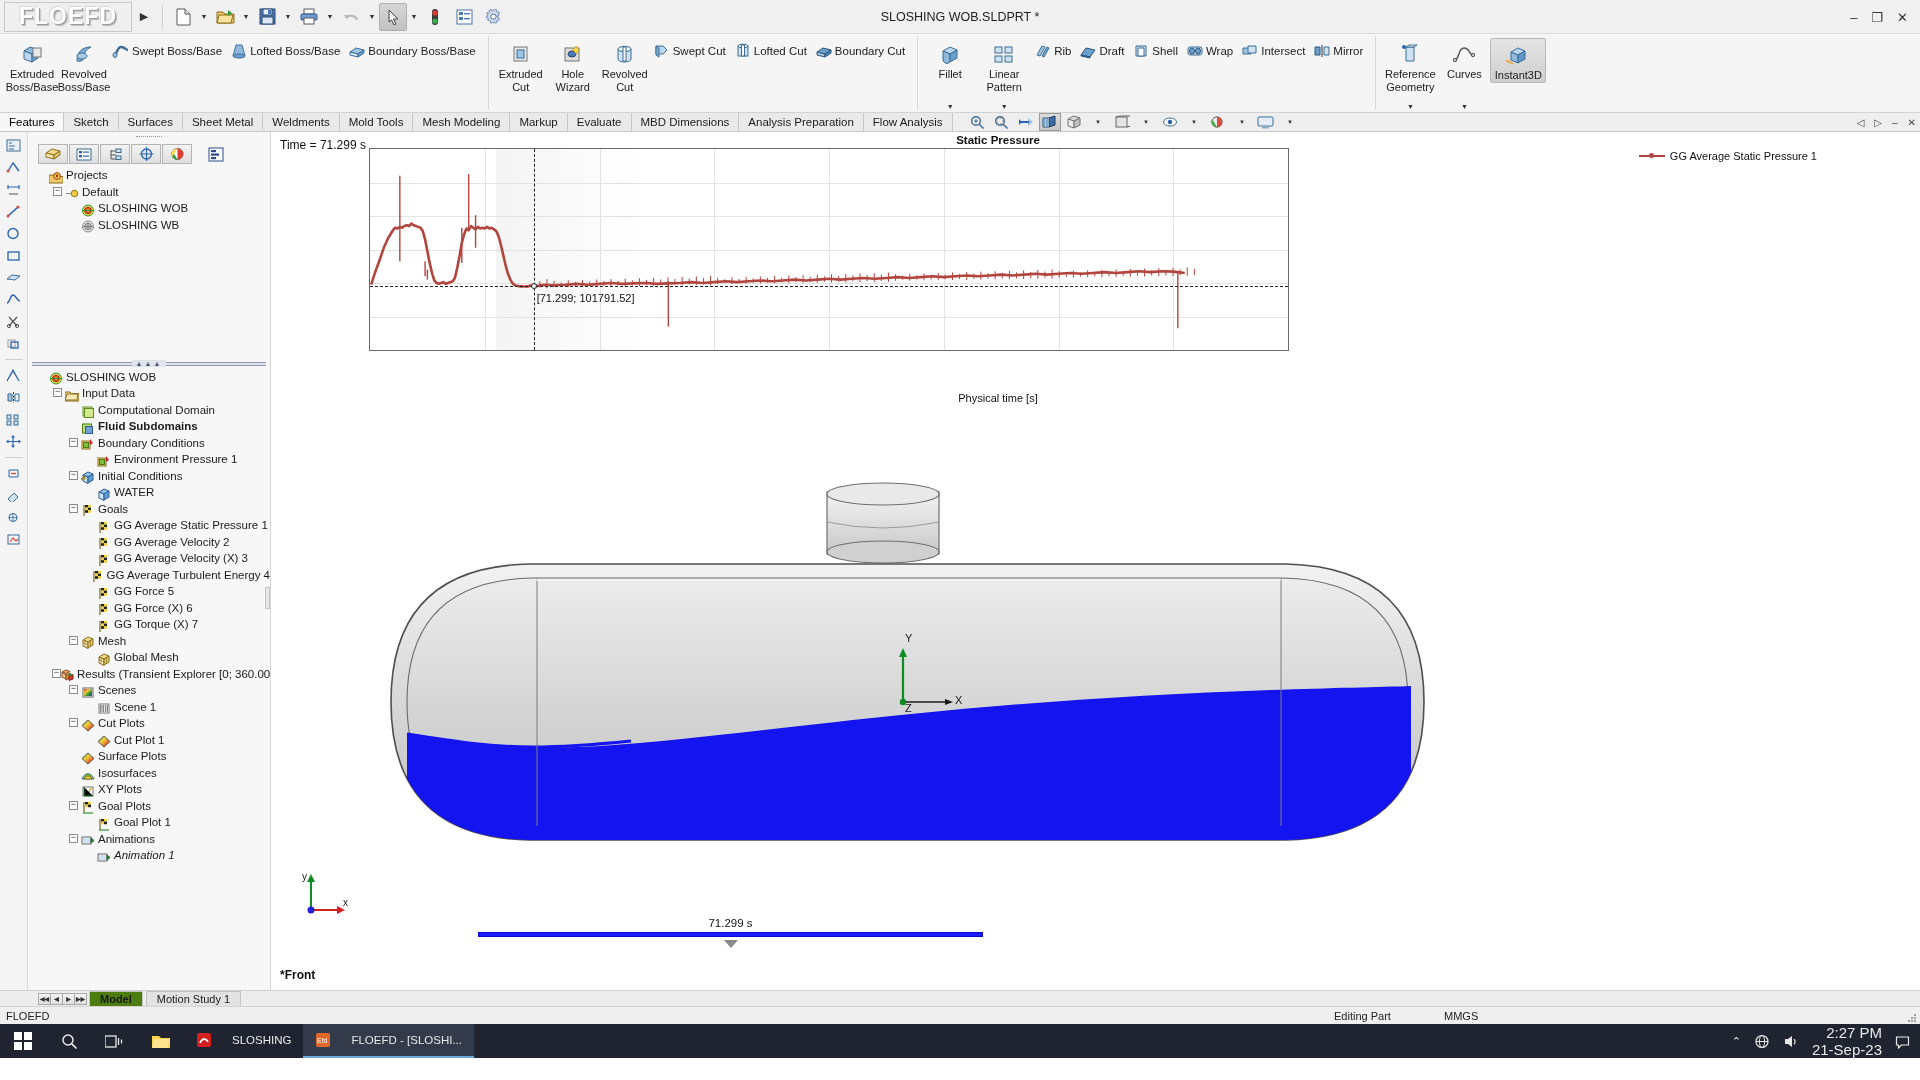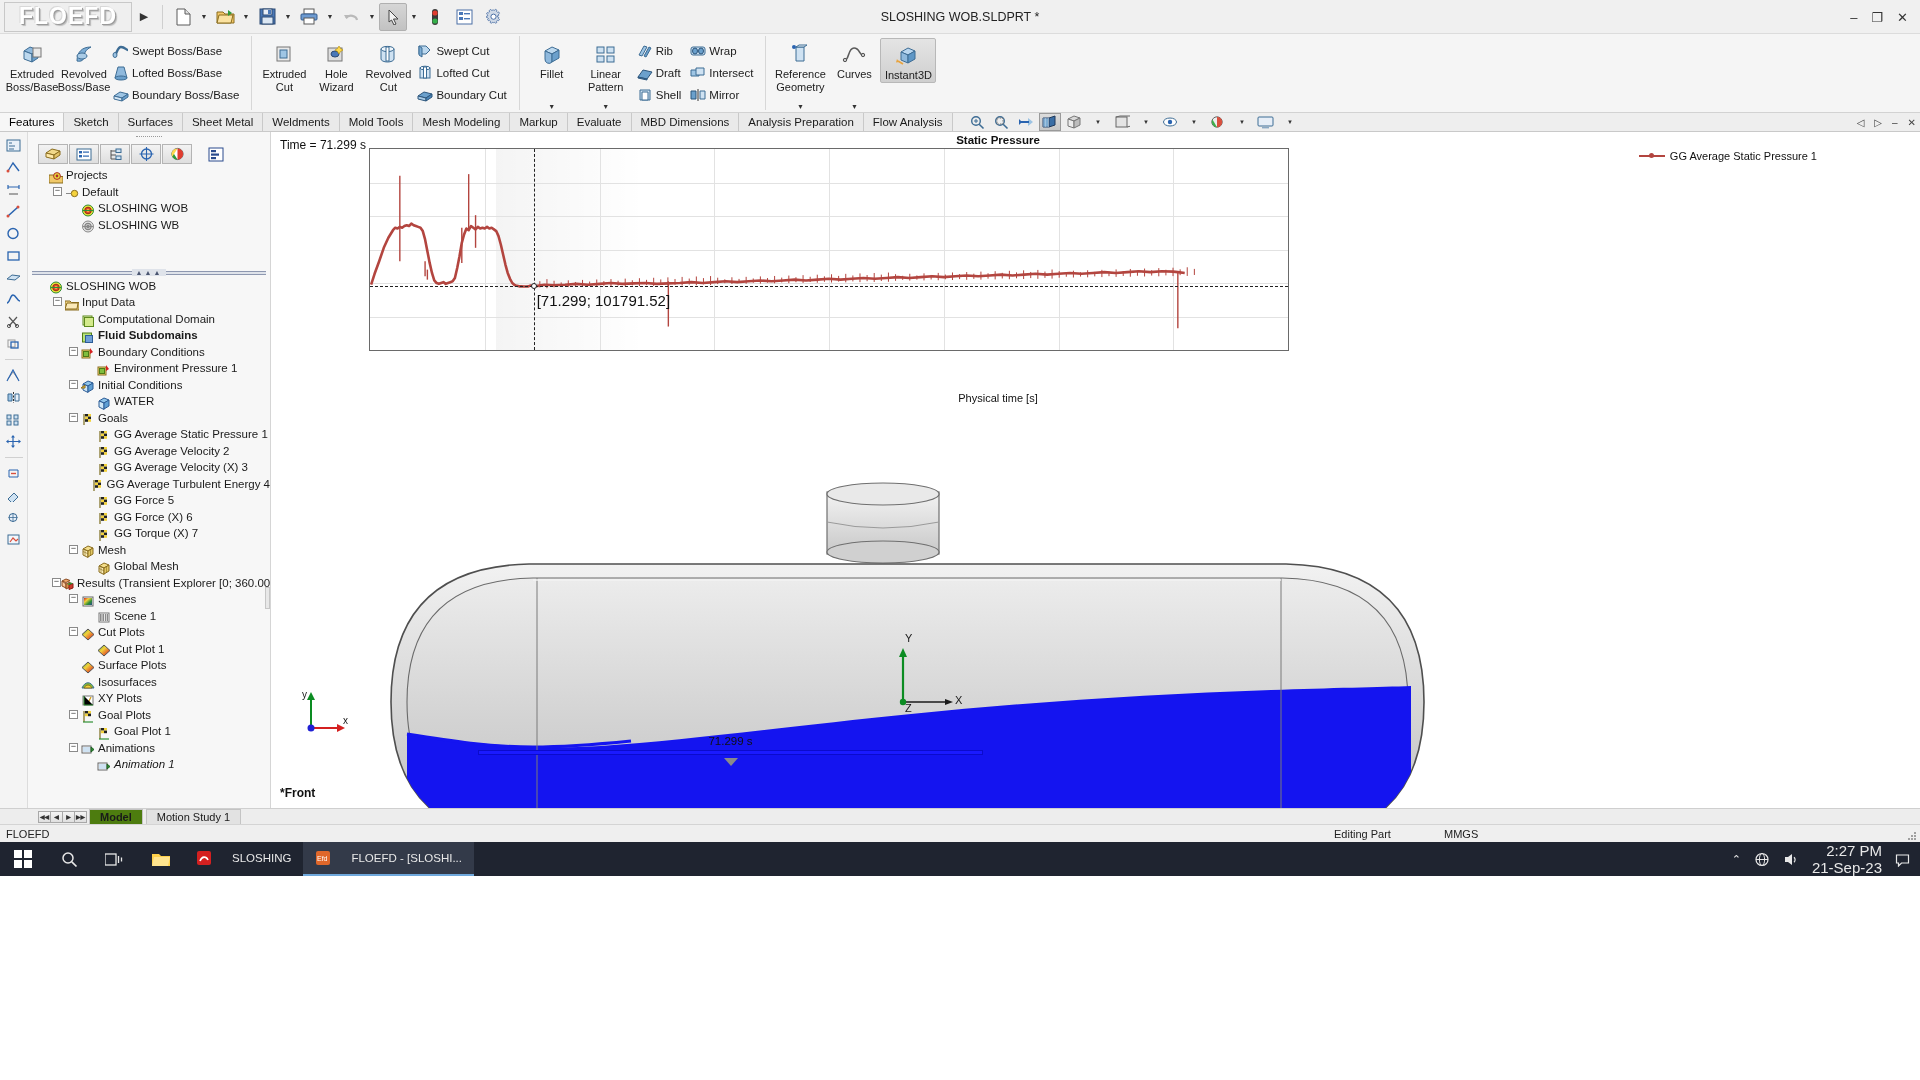--- a/index.html
+++ b/index.html
@@ -4,21 +4,21 @@
 <style>
   * { box-sizing: border-box; margin:0; padding:0; }
   html,body { width:1920px; height:1080px; overflow:hidden; }
   body {
     font-family: "Liberation Sans", sans-serif;
     font-size: 12px;
     background:#fff;
     color:#1a1a1a;
     -webkit-font-smoothing:antialiased;
   }
-  .app { position:relative; width:1920px; height:876px; display:flex; flex-direction:column; }
+  .app { position:relative; width:1920px; height:1058px; display:flex; flex-direction:column; }
 
   
   .titlebar {
     height:34px; background:#f0f0f0; border-bottom:1px solid #dcdcdc;
     display:flex; align-items:center; position:relative; flex:0 0 34px;
   }
   .logo-box {
     width:128px; height:30px; margin-left:4px; background:#efefef;
     border:1px solid #c8c8c8; display:flex; align-items:center; justify-content:center;
   }
@@ -49,21 +49,21 @@
     display:flex; align-items:stretch; padding:2px 0 0 0; position:relative;
   }
   .rgroup { display:flex; align-items:flex-start; padding:2px 6px 0 6px; height:74px; }
   .rgroup + .rgroup { border-left:1px solid #d7d7d7; }
   .rbig {
     width:52px; display:flex; flex-direction:column; align-items:center; padding-top:4px;
     text-align:center; line-height:1.15; font-size:11px; color:#202020;
   }
   .rbig.wide { width:56px; }
   .rbig .gi { height:26px; display:flex; align-items:center; justify-content:center; }
-  .rsmalls { display:flex; flex-direction:column; justify-content:flex-start; padding-top:2px; }
+  .rsmalls { display:flex; flex-direction:row; justify-content:flex-start; padding-top:2px; }
   .rsmall { display:flex; align-items:center; height:22px; font-size:11.5px; color:#202020; padding-right:6px; }
   .rsmall .gi { width:22px; display:flex; align-items:center; justify-content:center; }
   .rcaret { font-size:7px; color:#333; text-align:center; width:100%; padding-top:2px;}
   .rcol { display:flex; flex-direction:column; align-items:flex-start; justify-content:space-between; height:72px;}
   .instant3d { border:1px solid #b8b8b8; background:linear-gradient(#e4e4e4,#cfcfcf); border-radius:2px; }
 
   
   .gi svg { display:block; }
 
   
@@ -142,21 +142,21 @@
   .xlabel { position:absolute; left:0; right:0; bottom:-22px; text-align:center; font-size:11px; color:#111; }
 
   .plotbox { position:absolute; left:0px; top:16px; width:920px; height:203px; border:1px solid #6a6a6a; background:#fff; overflow:hidden; }
   .ytick-mark { position:absolute; left:-4px; width:4px; height:1px; background:#555; }
   .gridv { position:absolute; top:0; bottom:0; width:1px; background:#e2e2e2; }
   .gridh { position:absolute; left:0; right:0; height:1px; background:#e2e2e2; }
   .shade { position:absolute; top:0; bottom:0; background:linear-gradient(90deg, rgba(0,0,0,0.045), rgba(0,0,0,0.0)); }
   .cursor-v { position:absolute; top:0; bottom:0; width:0; border-left:1px dashed #222; }
   .cursor-h { position:absolute; left:0; right:0; height:0; border-top:1px dashed #222; }
   .cursor-pt { position:absolute; width:6px; height:6px; border:1px solid #222; border-radius:50%; background:#fff; transform:translate(-50%,-50%); }
-  .cursor-txt { position:absolute; font-size:15px; color:#111; white-space:nowrap; }
+  .cursor-txt { position:absolute; font-size:11px; color:#111; white-space:nowrap; }
 
   
   .tank-wrap { position:absolute; left:0; top:250px; right:0; bottom:0; }
 
   
   .timeline { position:absolute; left:207px; bottom:42px; width:505px; }
   .tl-time { text-align:center; font-size:11.5px; color:#111; margin-bottom:3px; }
   .tl-bar { height:5px; background:#1a1aff; border:1px solid #0b0bcc; }
   .tl-handle { width:0; height:0; border-left:7px solid transparent; border-right:7px solid transparent; border-top:8px solid #8a8a8a; margin-top:3px; }
 

